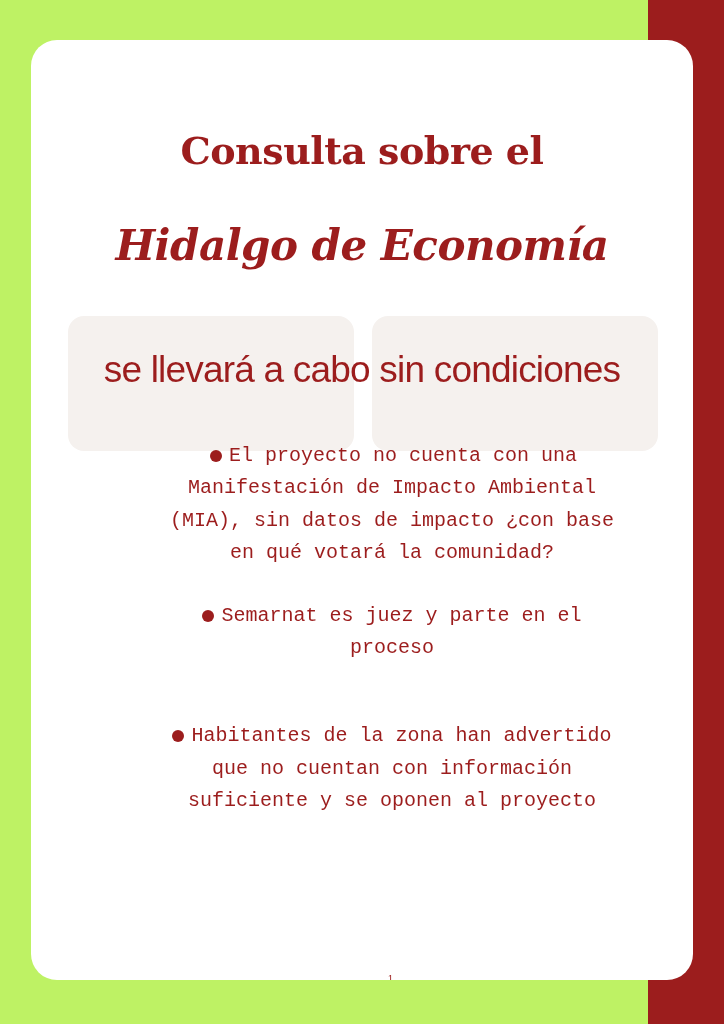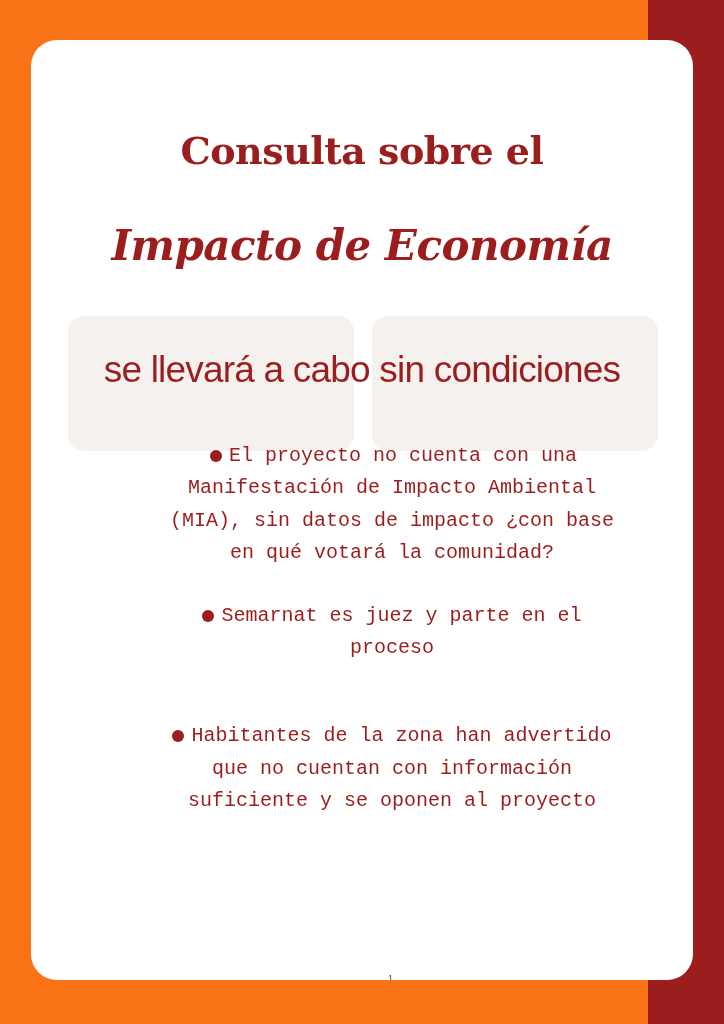--- a/index.html
+++ b/index.html
@@ -10,21 +10,21 @@
     width: 724px;
     height: 1024px;
     background: #9c1d1d;
     font-family: "Liberation Sans", sans-serif;
     overflow: hidden;
   }
   .poster {
     position: relative;
     width: 648px;
     height: 1024px;
-    background: #f97316;
+    background: #bef264;
     box-sizing: border-box;
   }
   .card {
     position: absolute;
     left: 31px;
     top: 40px;
     width: 662px;
     height: 940px;
     background: #ffffff;
     border-radius: 26px;
@@ -124,21 +124,21 @@
 </style>
 </head>
 <body>
 
 <div class="poster">
   <div class="card">
 
     <div class="title-block">
       <div class="line1">Consulta sobre el</div>
       <div class="line2">
-        <div>Impacto de Economía</div>
+        <div>Hidalgo de Economía</div>
       </div>
     </div>
 
     <div class="highlight-row">
       <div class="highlight-box"></div>
       <div class="highlight-box"></div>
     </div>
 
     <div class="line3">se llevará a cabo sin condiciones</div>
 

